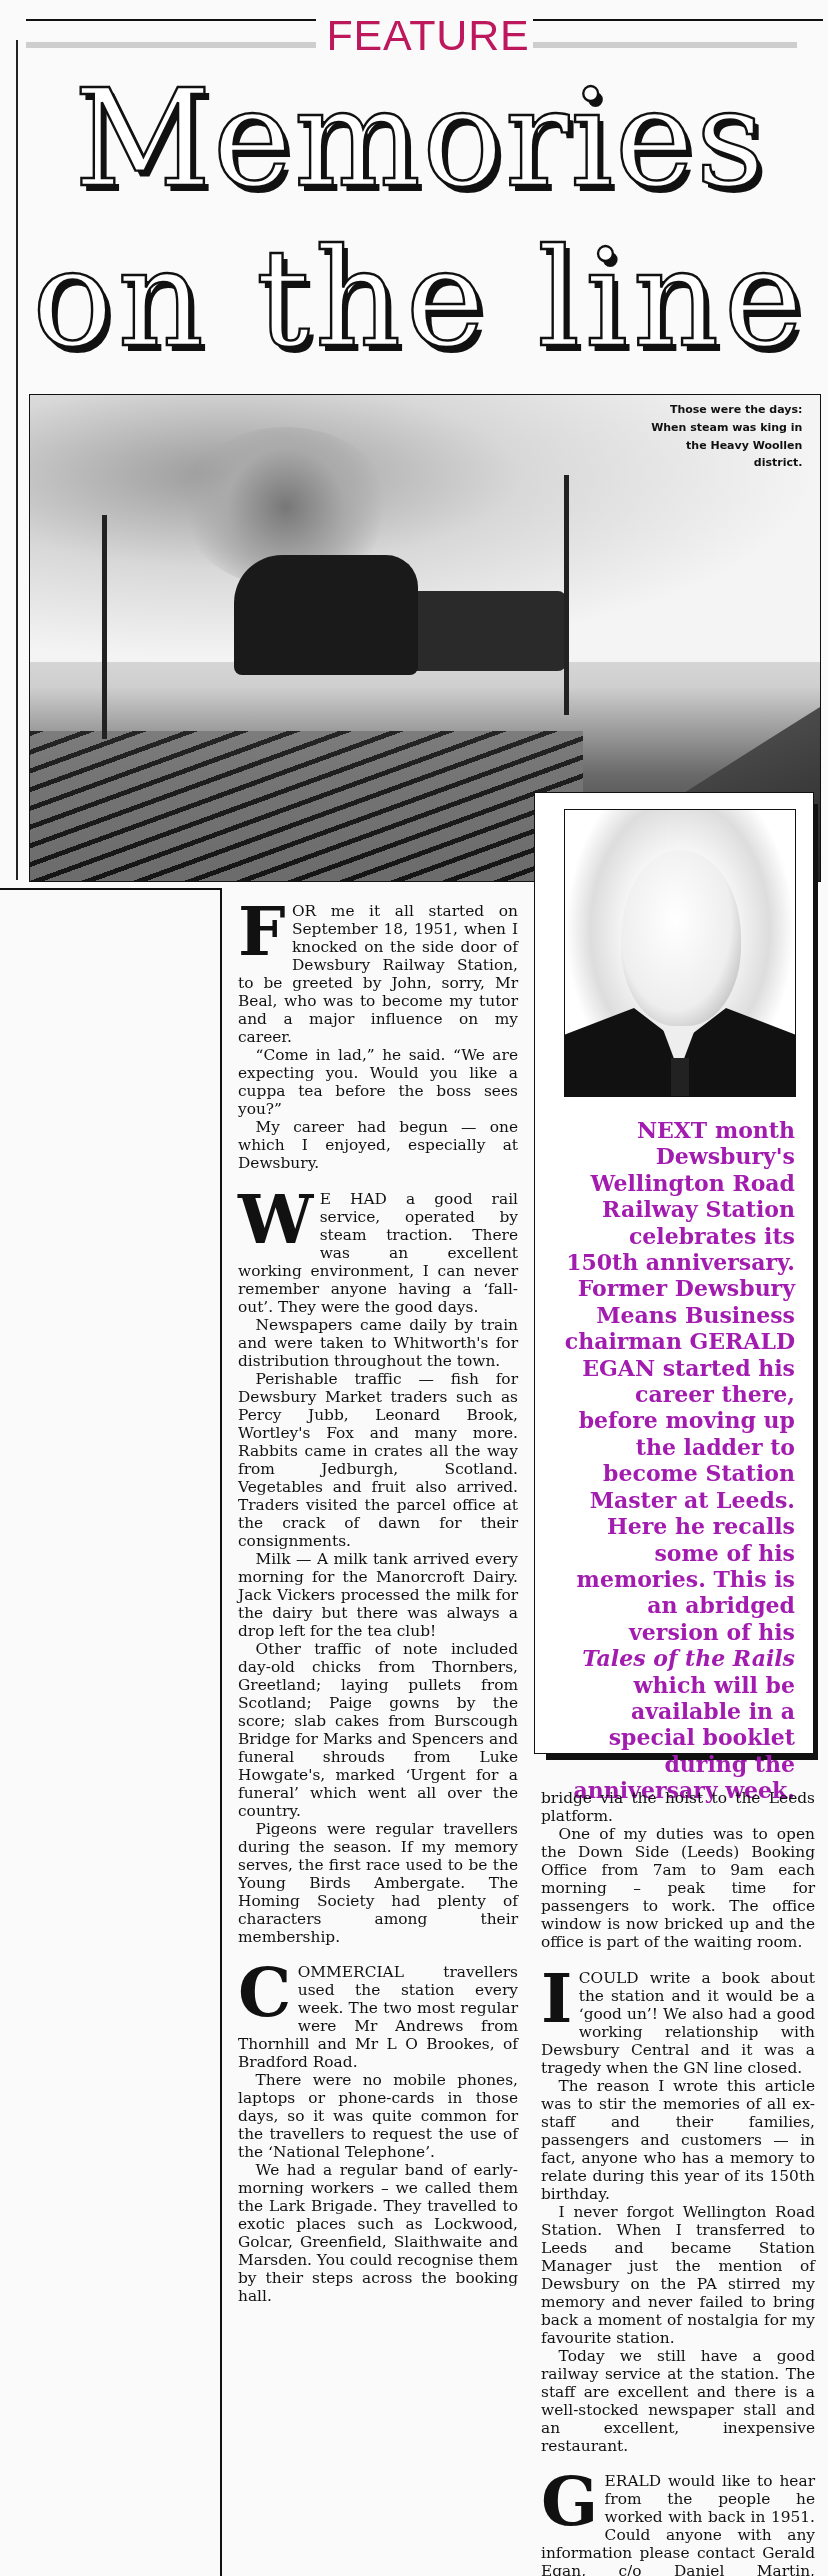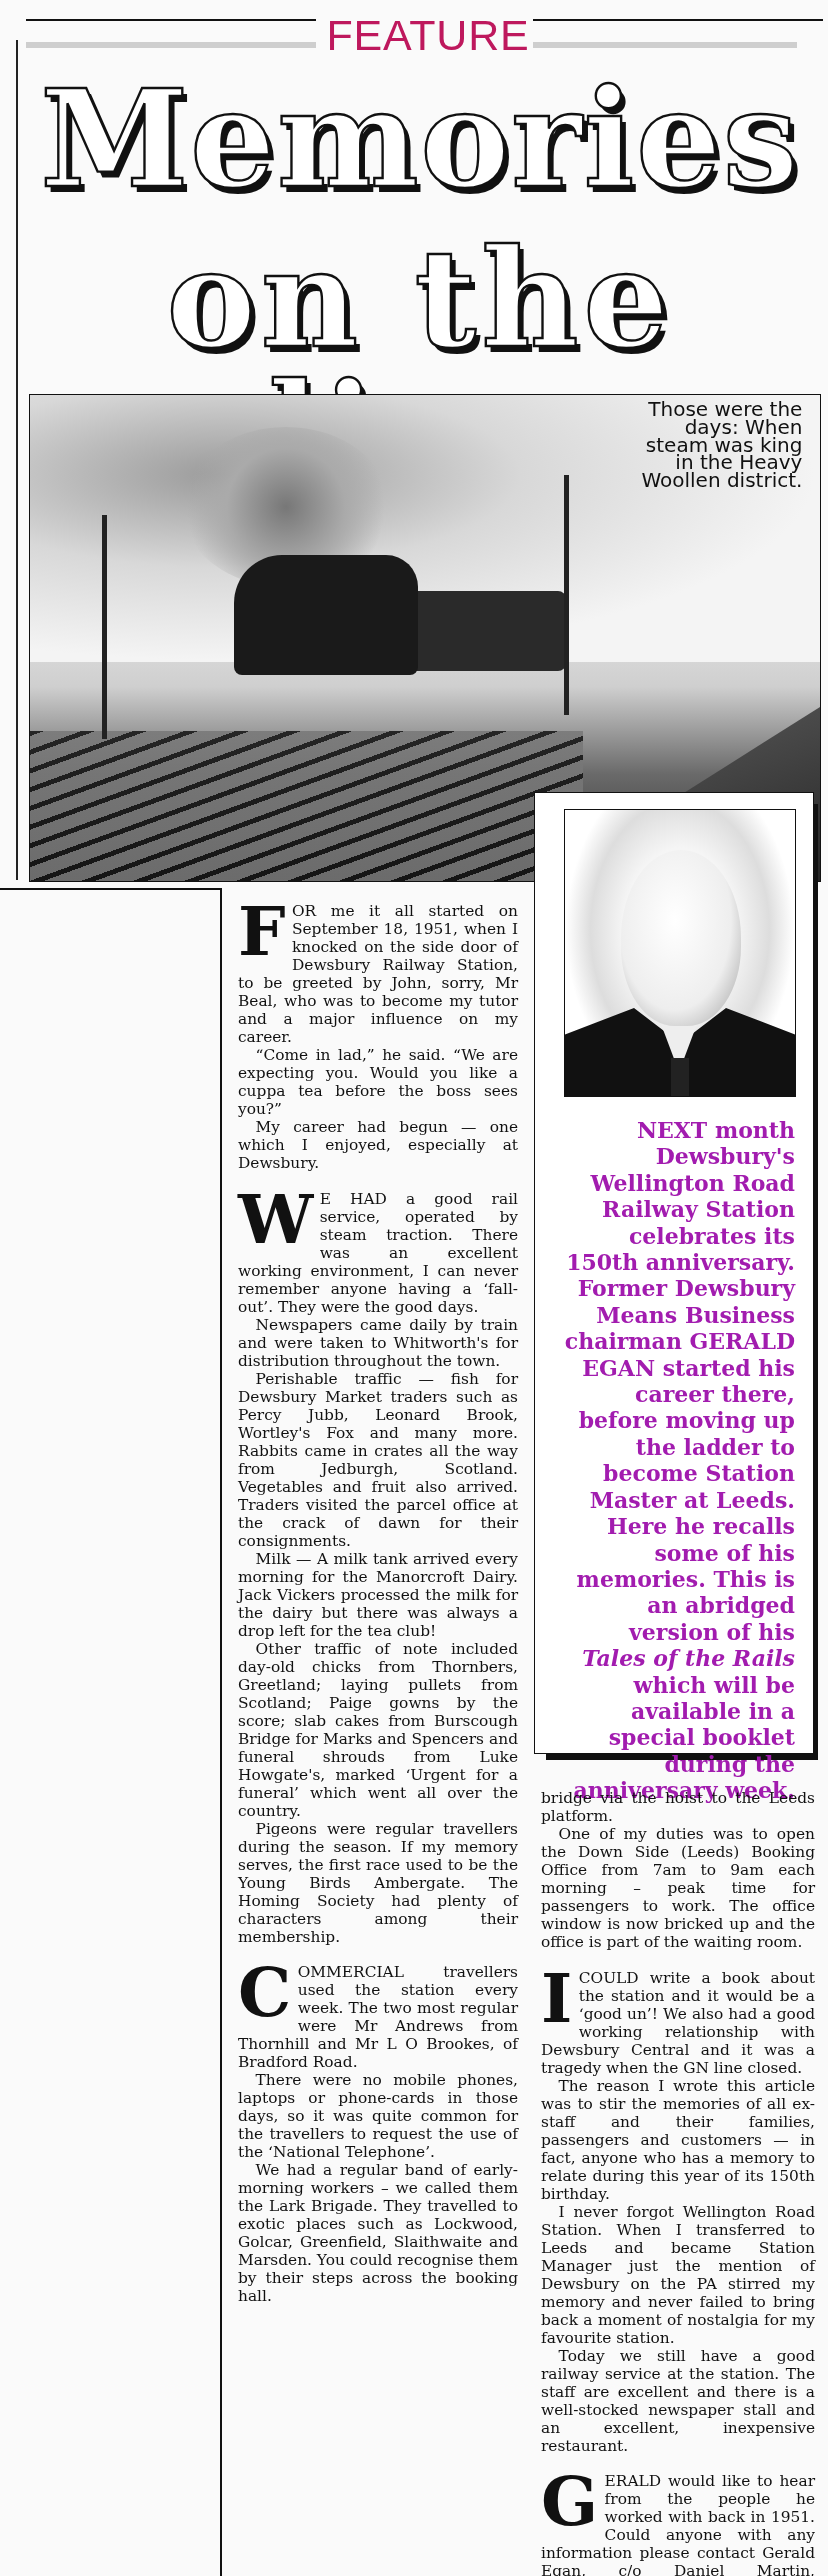--- a/index.html
+++ b/index.html
@@ -1,36 +1,36 @@
 <!DOCTYPE html>
 <html style="font-size:12.8px"><head>
 <meta charset="utf-8">
 <style>
   html,body{margin:0;padding:0;background:#fafafa;}
   body{width:829px;height:2576px;position:relative;overflow:hidden;font-family:"DejaVu Serif",serif;color:#111;}
   
   .hdr-rule{position:absolute;top:19px;height:1.6px;background:#111;}
   .hdr-fade{position:absolute;top:42px;height:6.4px;background:#bbb;opacity:.7;}
   .kicker{position:absolute;top:11.2px;left:324px;width:208px;text-align:center;font-family:"Liberation Sans",sans-serif;font-size:43px;letter-spacing:0.8px;color:#be185d;line-height:48px;}
-  .title{position:absolute;left:24px;width:792px;text-align:center;font-family:"DejaVu Serif",serif;font-weight:bold;color:#fff;
+  .title{position:absolute;left:24px;width:792px;text-align:center;font-family:"DejaVu Serif",serif;font-weight:normal;color:#fff;
     -webkit-text-stroke:2.4px #111;text-shadow:4.8px 6.4px 0 #111;line-height:1;}
   .t1{top:72px;font-size:134px;letter-spacing:1.6px;}
   .t2{top:232px;font-size:134px;letter-spacing:4.8px;}
   .frame-left{position:absolute;left:16px;top:40px;width:1.6px;height:840px;background:#222;}
   
   .photo{position:absolute;left:29px;top:394px;width:790px;height:486px;border:1.6px solid #111;overflow:hidden;
     background:linear-gradient(180deg,#f2f2f2 0%,#e8e8e8 40%,#cfcfcf 60%,#6a6a6a 78%,#2a2a2a 100%);}
   .photo .sky{position:absolute;left:0;top:0;width:100%;height:55%;background:radial-gradient(ellipse at 25% 30%,#9a9a9a 0%,#d8d8d8 35%,#f4f4f4 70%);}
   .photo .loco{position:absolute;left:204px;top:160px;width:184px;height:120px;background:#1a1a1a;border-radius:48px 32px 8px 8px;}
   .photo .tender{position:absolute;left:376px;top:196px;width:160px;height:80px;background:#2a2a2a;border-radius:8px;}
   .photo .smoke{position:absolute;left:152px;top:32px;width:208px;height:160px;border-radius:50%;background:radial-gradient(circle,#777 0%,#aaa 45%,rgba(220,220,220,0) 75%);}
   .photo .track{position:absolute;left:0;top:336px;width:70%;height:160px;background:repeating-linear-gradient(160deg,#111 0 4.8px,#777 4.8px 17.6px);opacity:.85;}
   .photo .embank{position:absolute;right:0;top:264px;width:55%;height:240px;background:linear-gradient(160deg,#bbb 0%,#555 40%,#222 100%);clip-path:polygon(30% 100%,100% 20%,100% 100%);}
   .photo .signal{position:absolute;width:4.8px;background:#222;}
-  .caption{position:absolute;right:17.6px;top:6.4px;width:168px;text-align:right;font-family:"DejaVu Sans",sans-serif;font-weight:normal;font-size:20px;line-height:17.6px;color:#111;}
+  .caption{position:absolute;right:17.6px;top:6.4px;width:168px;text-align:right;font-family:"DejaVu Sans",sans-serif;font-weight:bold;font-size:11px;line-height:17.6px;color:#111;}
   
   .box-outer{position:absolute;left:534px;top:792px;width:278px;height:960px;border:1.6px solid #111;background:#fff;}
   .box-shadow{position:absolute;left:808px;top:804px;width:9.6px;height:956px;background:#111;}
   .box-shadow2{position:absolute;left:546px;top:1750px;width:271px;height:9.6px;background:#111;}
   .portrait{position:absolute;left:29px;top:16px;width:230px;height:286px;border:1.6px solid #111;overflow:hidden;
     background:radial-gradient(ellipse at 50% 42%,#fff 0%,#f5f5f5 35%,#ddd 55%,#fff 70%);}
   .portrait .head{position:absolute;left:56px;top:40px;width:120px;height:176px;border-radius:50% 50% 45% 45%;background:radial-gradient(ellipse at 45% 40%,#fff 0%,#eee 60%,#999 100%);}
   .portrait .suit{position:absolute;left:0;bottom:0;width:100%;height:88px;background:#111;clip-path:polygon(0 30%,30% 0,50% 40%,70% 0,100% 30%,100% 100%,0 100%);}
   .portrait .collar{position:absolute;left:90px;bottom:24px;width:48px;height:64px;background:#eee;clip-path:polygon(0 0,100% 0,50% 100%);}
   .portrait .tie{position:absolute;left:106px;bottom:0;width:17.6px;height:38px;background:#222;}

